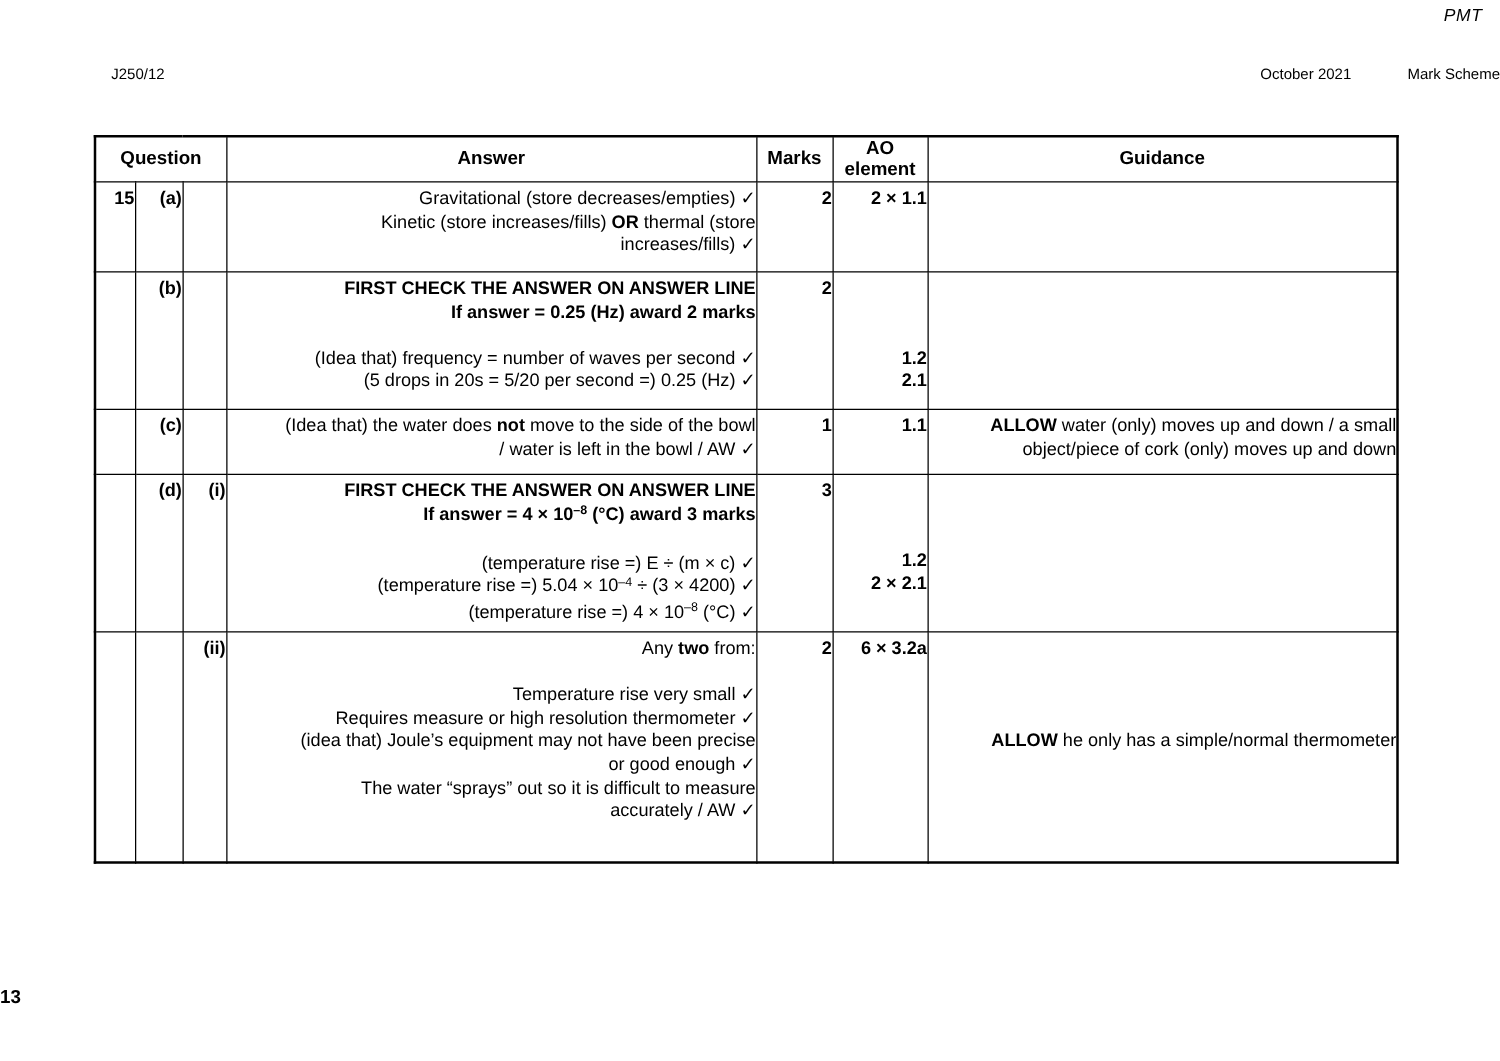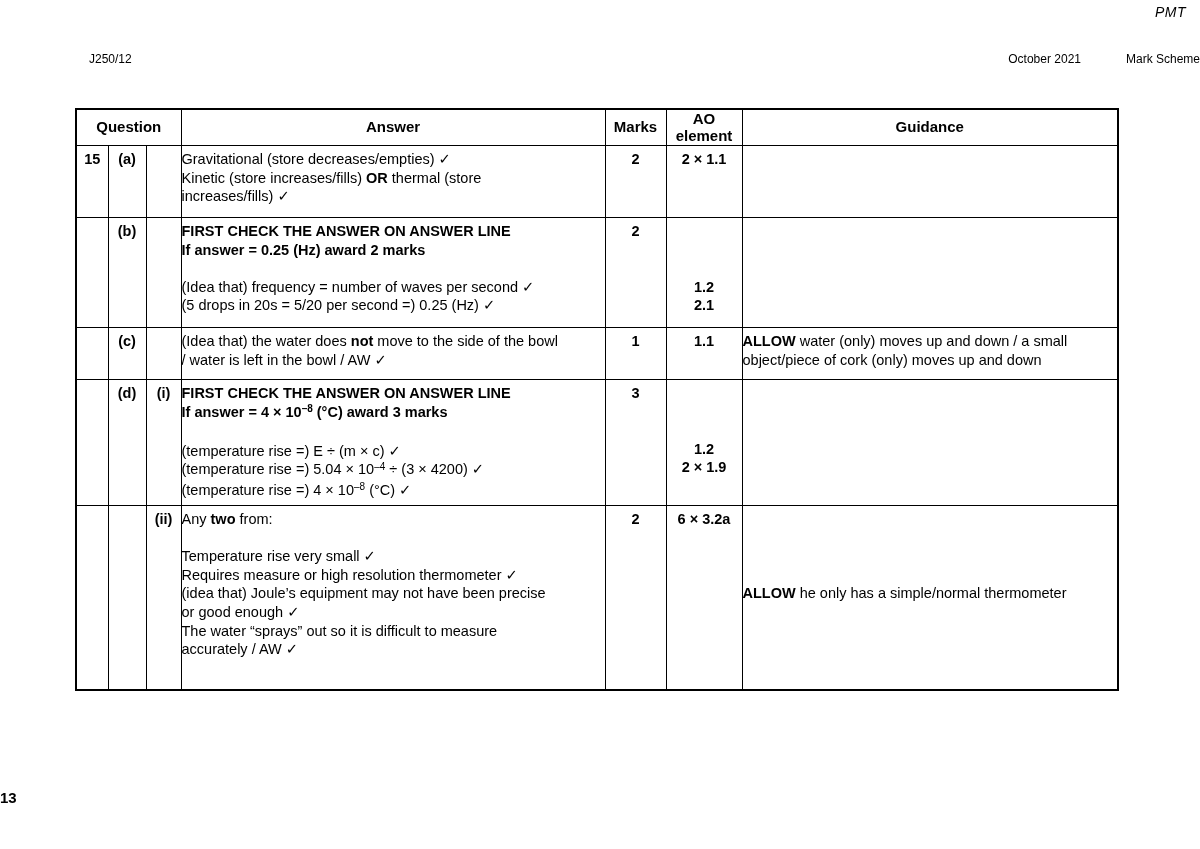--- a/index.html
+++ b/index.html
@@ -44,20 +44,21 @@
     width: 1042px;
     border-collapse: collapse;
     table-layout: fixed;
     border: 2px solid #000;
   }
   .ms-table th, .ms-table td {
     border: 1.5px solid #000;
     padding: 0;
     vertical-align: top;
     overflow: hidden;
+    text-align: right;
   }
   .ms-table thead th {
     height: 32px;
     font-size: 15px;
     font-weight: bold;
     text-align: center;
     vertical-align: middle;
     line-height: 16.5px;
     padding: 1px 2px;
   }
@@ -223,21 +224,21 @@
           <div class="line"><span>(temperature rise =) 4 × 10</span><span class="sup">–8</span><span> (°C) ✓</span></div>
         </td>
         <td class="marks-cell">
           <div class="line"><span>3</span></div>
         </td>
         <td class="ao-cell">
           <div class="line">&nbsp;</div>
           <div class="line">&nbsp;</div>
           <div class="line">&nbsp;</div>
           <div class="line"><span>1.2</span></div>
-          <div class="line"><span>2 × 1.9</span></div>
+          <div class="line"><span>2 × 2.1</span></div>
         </td>
         <td class="guidance-cell"></td>
       </tr>
       <tr>
         <td class="q-cell">
           <div class="line">&nbsp;</div>
         </td>
         <td class="q-cell">
           <div class="line">&nbsp;</div>
         </td>

